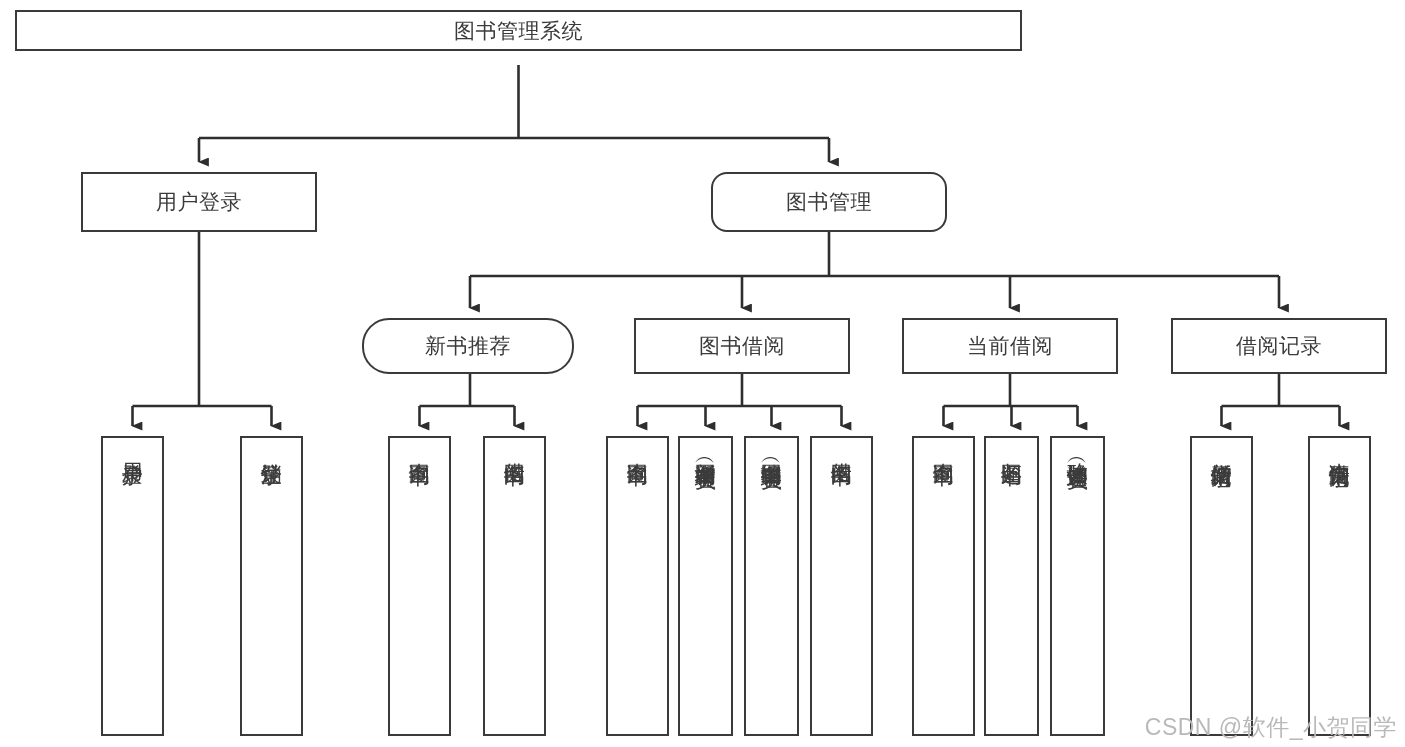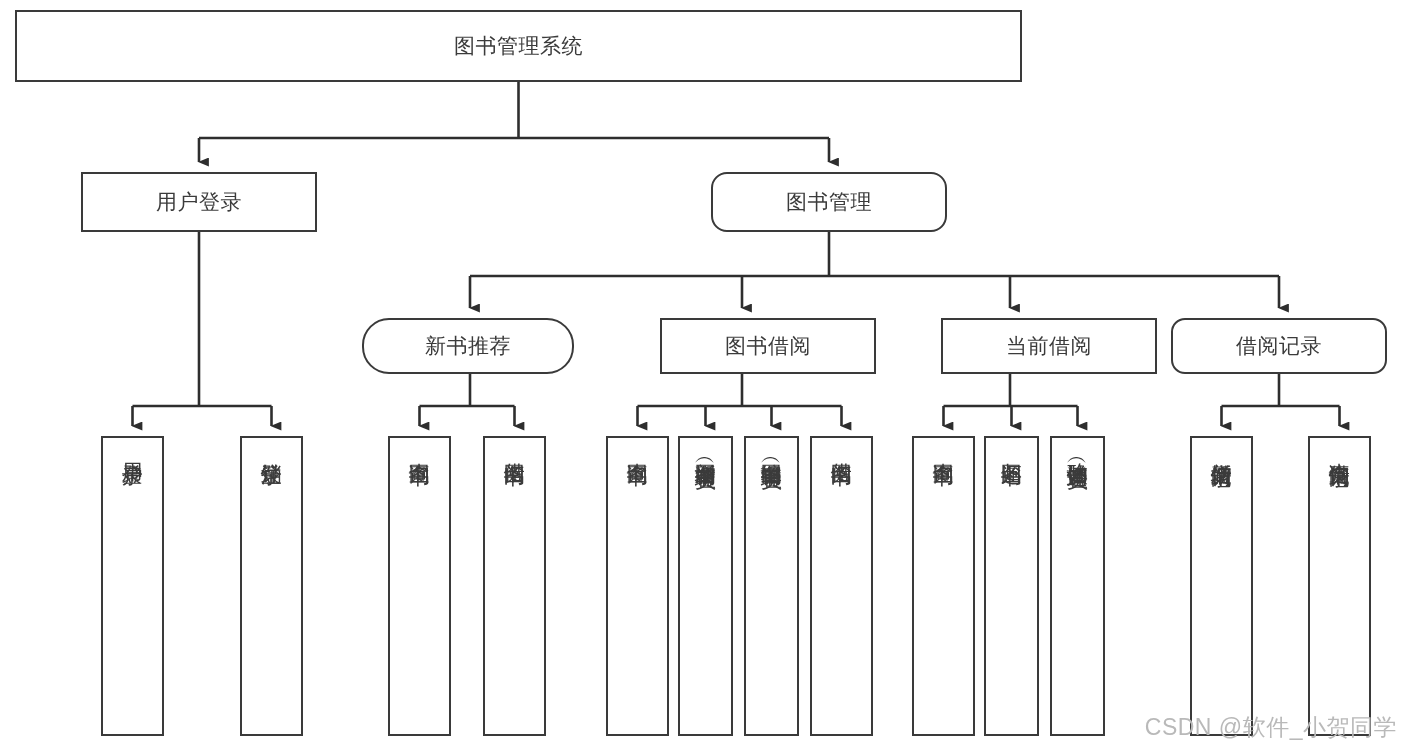--- a/index.html
+++ b/index.html
@@ -106,41 +106,41 @@
         <line x1="943.5" y1="406" x2="943.5" y2="426" marker-end="url(#arrow)"></line>
         <line x1="1011.5" y1="406" x2="1011.5" y2="426" marker-end="url(#arrow)"></line>
         <line x1="1077.5" y1="406" x2="1077.5" y2="426" marker-end="url(#arrow)"></line>
         <line x1="1279" y1="374" x2="1279" y2="406"></line>
         <line x1="1221.5" y1="406" x2="1339.5" y2="406"></line>
         <line x1="1221.5" y1="406" x2="1221.5" y2="426" marker-end="url(#arrow)"></line>
         <line x1="1339.5" y1="406" x2="1339.5" y2="426" marker-end="url(#arrow)"></line>
       </g>
   </svg>
 
-  <div class="node node-h" style="left: 15px; top: 10px; width: 1007px; height: 72px;">
+  <div class="node node-h" style="left: 15px; top: 10px; width: 1007px; height: 41px;">
     <span class="label">图书管理系统</span>
   </div>
 
   <div class="node node-h" style="left: 81px; top: 172px; width: 236px; height: 60px;">
     <span class="label">用户登录</span>
   </div>
   <div class="node node-h" style="left: 711px; top: 172px; width: 236px; height: 60px; border-radius: 16px;">
     <span class="label">图书管理</span>
   </div>
 
   <div class="node node-h" style="left: 362px; top: 318px; width: 212px; height: 56px; border-radius: 27px;">
     <span class="label">新书推荐</span>
   </div>
-  <div class="node node-h" style="left: 634px; top: 318px; width: 216px; height: 56px; margin-left: 26px;">
+  <div class="node node-h" style="left: 634px; top: 318px; width: 216px; height: 56px;">
     <span class="label">图书借阅</span>
   </div>
-  <div class="node node-h" style="left: 902px; top: 318px; width: 216px; height: 56px; margin-left: 39px;">
+  <div class="node node-h" style="left: 902px; top: 318px; width: 216px; height: 56px;">
     <span class="label">当前借阅</span>
   </div>
-  <div class="node node-h" style="left: 1171px; top: 318px; width: 216px; height: 56px; border-radius: 14px;">
+  <div class="node node-h" style="left: 1171px; top: 318px; width: 216px; height: 56px;">
     <span class="label">借阅记录</span>
   </div>
 
   <div class="node node-v" style="left: 101px; top: 436px; width: 63px; height: 300px;">
     <span class="label">用户登录</span>
   </div>
   <div class="node node-v" style="left: 240px; top: 436px; width: 63px; height: 300px;">
     <span class="label">注销登录</span>
   </div>
   <div class="node node-v" style="left: 388px; top: 436px; width: 63px; height: 300px;">

